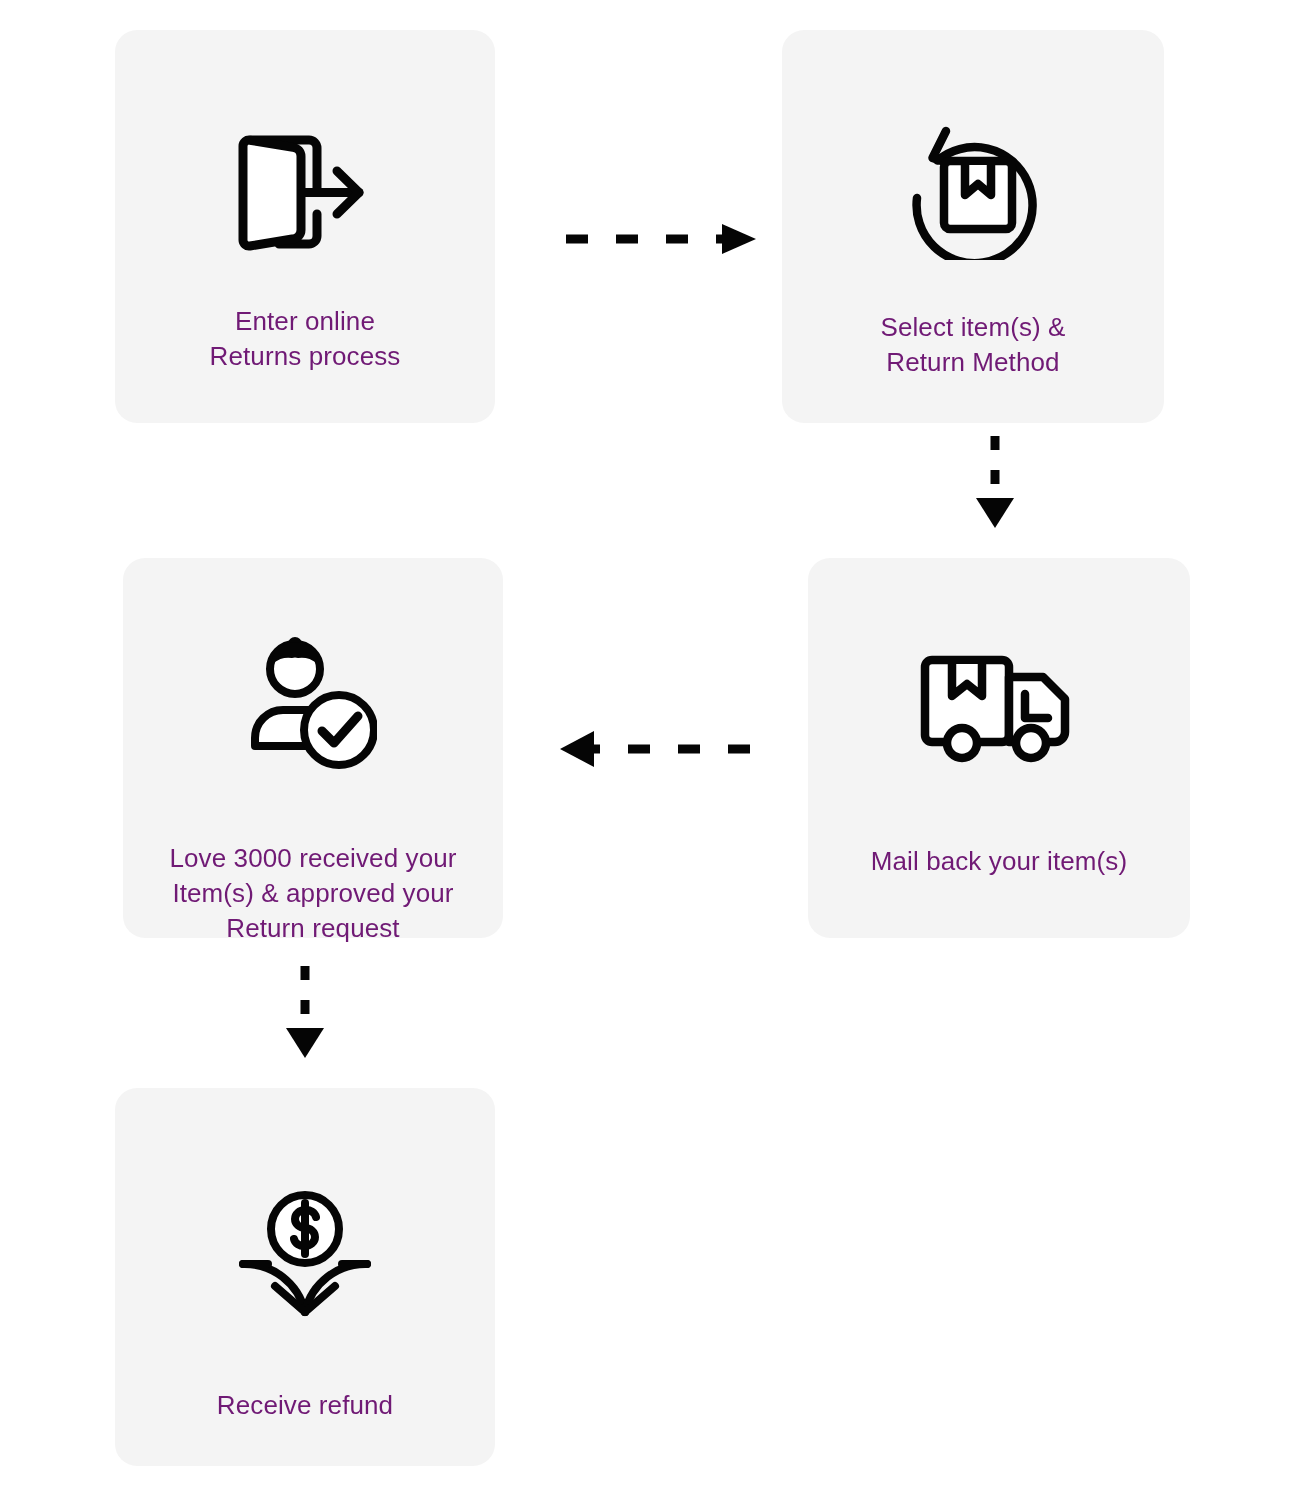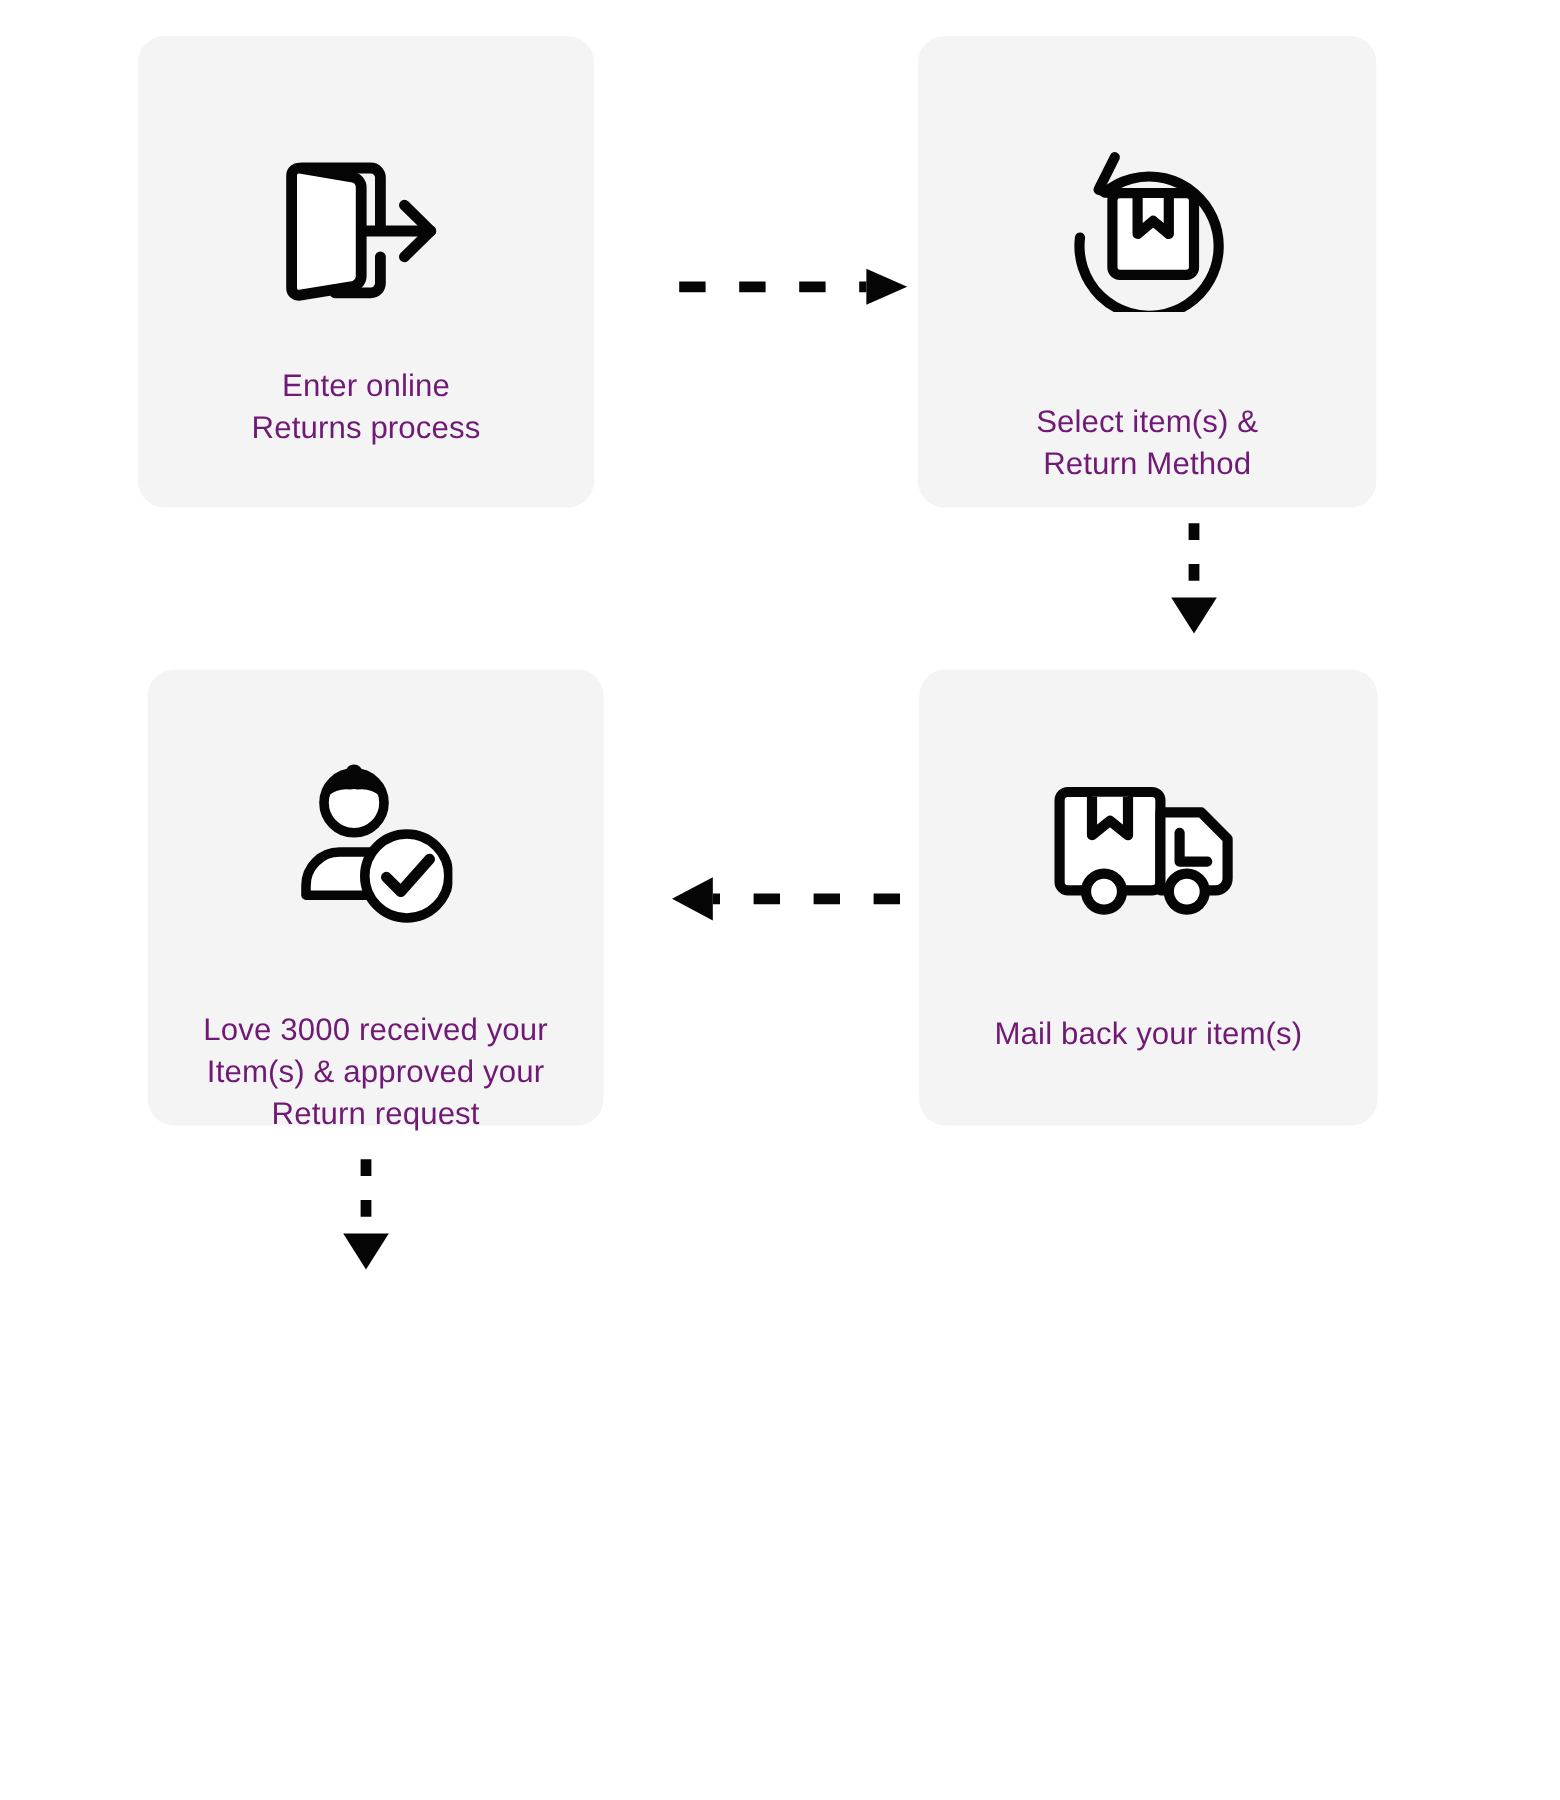--- a/index.html
+++ b/index.html
@@ -36,23 +36,23 @@
     color: #701a75;
     font-size: 26px;
     line-height: 35px;
     text-align: center;
     white-space: pre-line;
     letter-spacing: 0.1px;
   }
 
   
   .card-enter        { left: 115px;  top: 30px;   width: 380px; height: 393px; }
-  .card-select       { left: 765px;  top: 30px;   width: 382px; height: 393px; gap: 24px; }
+  .card-select       { left: 782px;  top: 30px;   width: 382px; height: 393px; }
   .card-received     { left: 123px;  top: 558px;  width: 380px; height: 380px; gap: 21px; }
-  .card-mail         { left: 766px;  top: 558px;  width: 382px; height: 380px; }
+  .card-mail         { left: 808px;  top: 558px;  width: 382px; height: 380px; }
   .card-refund       { left: 115px;  top: 1088px; width: 380px; height: 378px; }
 
   .card-enter    .icon-wrap { margin-top: 100px; }
   .card-enter    .label     { margin-top: 50px; }
   .card-select   .icon-wrap { margin-top: 92px; }
   .card-select   .label     { margin-top: 50px; }
   .card-received .icon-wrap { margin-top: 78px; }
   .card-received .label     { margin-top: 50px; }
   .card-mail     .icon-wrap { margin-top: 92px; }
   .card-mail     .label     { margin-top: 78px; }
@@ -140,20 +140,39 @@
         <circle cx="90" cy="94" r="35" stroke="#050505" stroke-width="8" fill="#ffffff"></circle>
 
         <polyline points="73,95 85,107 109,80" stroke="#050505" stroke-width="9" fill="none" stroke-linecap="round" stroke-linejoin="round"></polyline>
       </svg>
     </div>
     <div class="label">Love 3000 received your
 Item(s) &amp; approved your
 Return request</div>
   </div>
 
+  <div class="card card-refund">
+    <div class="icon-wrap">
+      <svg width="134" height="130" viewBox="0 0 134 130" fill="none" xmlns="http://www.w3.org/2000/svg">
+
+        <circle cx="67" cy="41" r="34" stroke="#050505" stroke-width="8" fill="#ffffff"></circle>
+
+        <path d="M78 29 A10 9 0 0 0 67 22 A10 9 0 0 0 67 40 A10 9 0 0 1 67 58 A10 9 0 0 1 56 51" stroke="#050505" stroke-width="8" fill="none" stroke-linecap="round"></path>
+        <line x1="67" y1="15" x2="67" y2="66" stroke="#050505" stroke-width="8" stroke-linecap="round"></line>
+
+        <path d="M5 76 A62 62 0 0 1 67 124" stroke="#050505" stroke-width="8" fill="none" stroke-linecap="round"></path>
+        <path d="M129 76 A62 62 0 0 0 67 124" stroke="#050505" stroke-width="8" fill="none" stroke-linecap="round"></path>
+        <line x1="5" y1="76" x2="30" y2="76" stroke="#050505" stroke-width="8" stroke-linecap="round"></line>
+        <line x1="129" y1="76" x2="104" y2="76" stroke="#050505" stroke-width="8" stroke-linecap="round"></line>
+
+        <polyline points="37,98 67,124 97,98" stroke="#050505" stroke-width="8" fill="none" stroke-linecap="round" stroke-linejoin="round"></polyline>
+      </svg>
+    </div>
+    <div class="label">Receive refund</div>
+  </div>
 
   <div class="connector conn-1">
     <svg width="220" height="80" viewBox="0 0 220 80" fill="none" xmlns="http://www.w3.org/2000/svg">
       <line x1="20" y1="39" x2="176" y2="39" stroke="#050505" stroke-width="9" stroke-dasharray="22 28"></line>
       <polygon points="176,24 210,39 176,54" fill="#050505"></polygon>
     </svg>
   </div>
 
   <div class="connector conn-2">
     <svg width="80" height="110" viewBox="0 0 80 110" fill="none" xmlns="http://www.w3.org/2000/svg">

